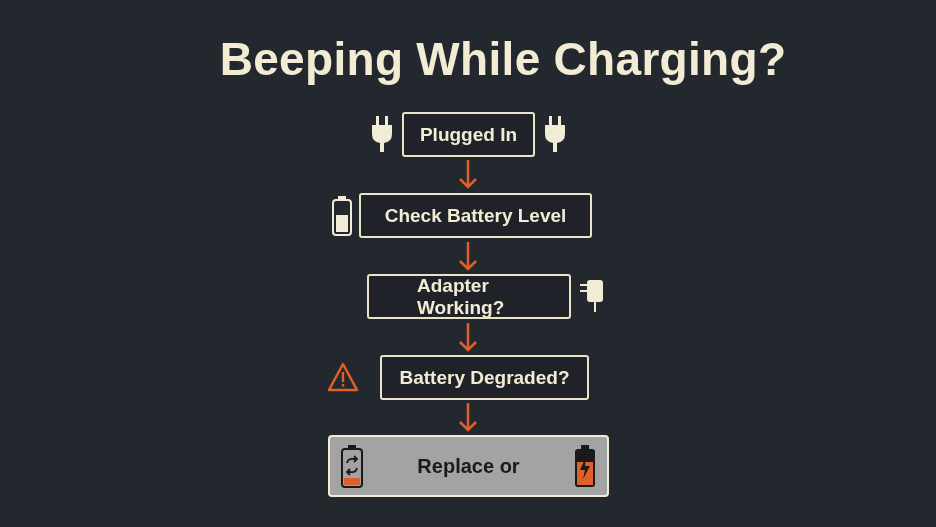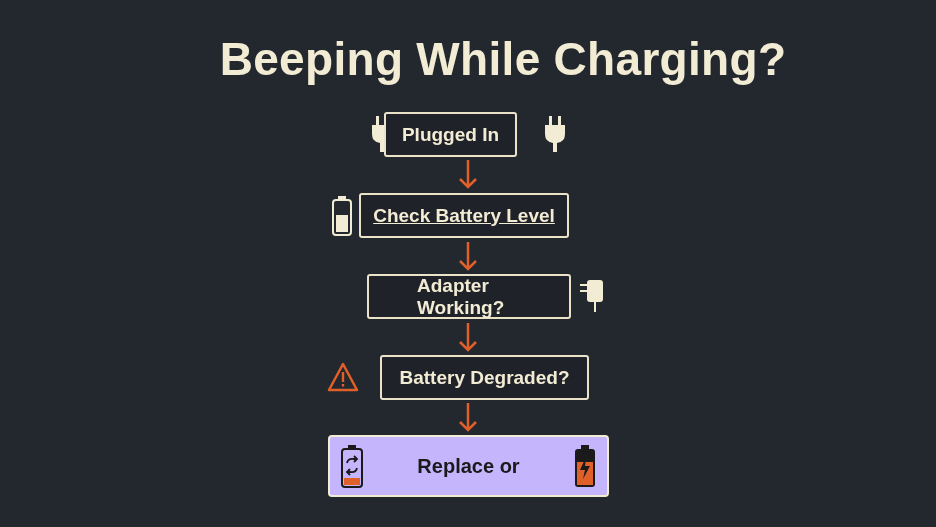--- a/index.html
+++ b/index.html
@@ -16,55 +16,55 @@
     color: #f3ecd5; letter-spacing: 0.3px; padding-left: 35px;
   }
   .node {
     position: absolute; box-sizing: border-box;
     border: 2px solid #eae3c8; border-radius: 3px;
     display: flex; align-items: center; justify-content: center;
     font-weight: bold; font-size: 19px; color: #f3ecd5;
     background: #1f2228;
   }
   .final {
-    background: #c4b5fd; color: #1a1a1a; border-color: #f3ecd5;
+    background: #a3a3a3; color: #1a1a1a; border-color: #f3ecd5;
     border-radius: 4px; flex-direction: column; font-size: 20px; line-height: 22px;
   }
   .arrow { position: absolute; width: 20px; height: 30px; }
   .icon { position: absolute; }
 </style>
 </head>
 <body>
 
 <div class="title">Beeping While Charging?</div>
 
 <svg class="icon" style="left:370px;top:116px" width="24" height="38" viewBox="0 0 24 38">
   <rect x="6" y="0" width="3" height="9" fill="#f3ecd5"></rect>
   <rect x="15" y="0" width="3" height="9" fill="#f3ecd5"></rect>
   <path d="M2 9 H22 V18 Q22 26 14 27 V36 H10 V27 Q2 26 2 18 Z" fill="#f3ecd5"></path>
 </svg>
-<div class="node" style="left:384px;top:112px;width:133px;height:45px;">
+<div class="node" style="left:402px;top:112px;width:133px;height:45px;">
   <span>Plugged In</span>
 </div>
 <svg class="icon" style="left:543px;top:116px" width="24" height="38" viewBox="0 0 24 38">
   <rect x="6" y="0" width="3" height="9" fill="#f3ecd5"></rect>
   <rect x="15" y="0" width="3" height="9" fill="#f3ecd5"></rect>
   <path d="M2 9 H22 V18 Q22 26 14 27 V36 H10 V27 Q2 26 2 18 Z" fill="#f3ecd5"></path>
 </svg>
 
 <svg class="arrow" style="left:458px;top:160px" viewBox="0 0 20 30">
   <path d="M10 0 V27 M2 19 L10 27 L18 19" stroke="#e0602a" stroke-width="2.5" fill="none"></path>
 </svg>
 
 <svg class="icon" style="left:331px;top:195px" width="22" height="42" viewBox="0 0 22 42">
   <rect x="7" y="1" width="8" height="4" fill="#f3ecd5"></rect>
   <rect x="2" y="5" width="18" height="35" rx="3" fill="none" stroke="#f3ecd5" stroke-width="2"></rect>
   <rect x="5" y="20" width="12" height="17" fill="#f3ecd5"></rect>
 </svg>
-<div class="node" style="left:359px;top:193px;width:210px;height:45px;text-decoration:underline;">
+<div class="node" style="left:359px;top:193px;width:233px;height:45px;">
   <span>Check Battery Level</span>
 </div>
 
 <svg class="arrow" style="left:458px;top:242px" viewBox="0 0 20 30">
   <path d="M10 0 V27 M2 19 L10 27 L18 19" stroke="#e0602a" stroke-width="2.5" fill="none"></path>
 </svg>
 
 <div class="node" style="left:367px;top:274px;width:204px;height:45px;padding-left:48px;">
   <span>Adapter Working?</span>
 </div>

